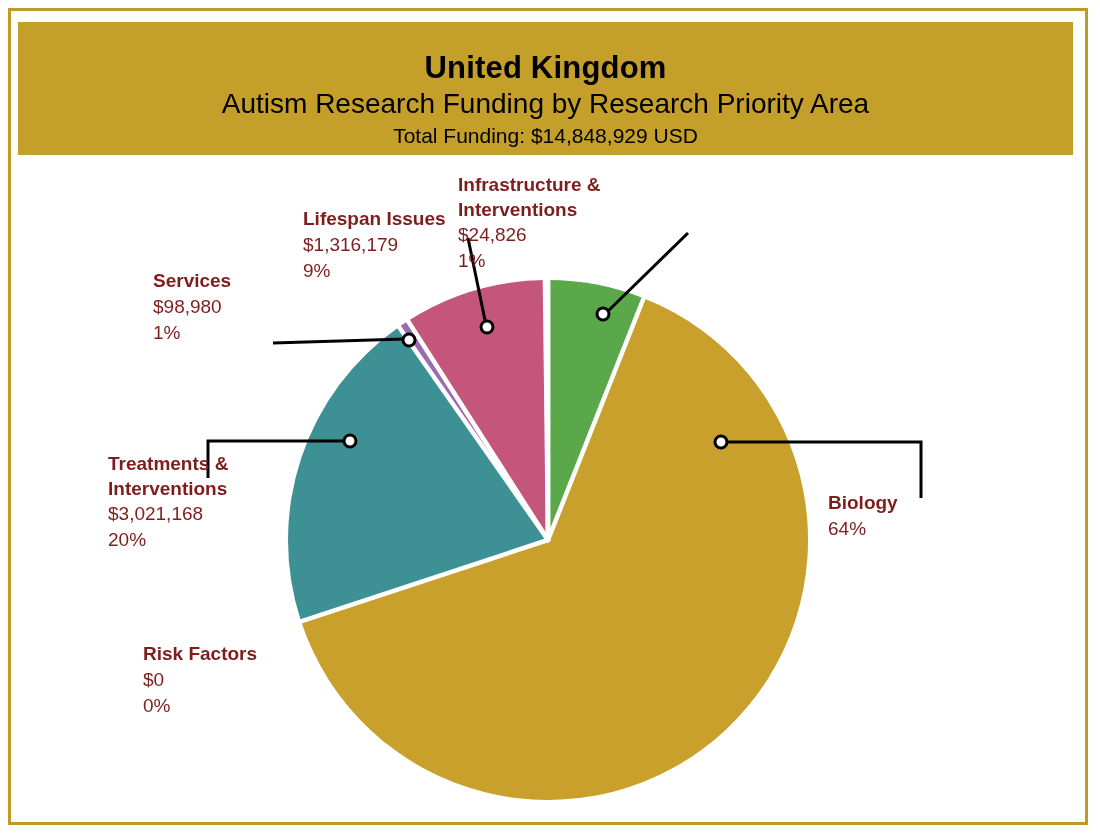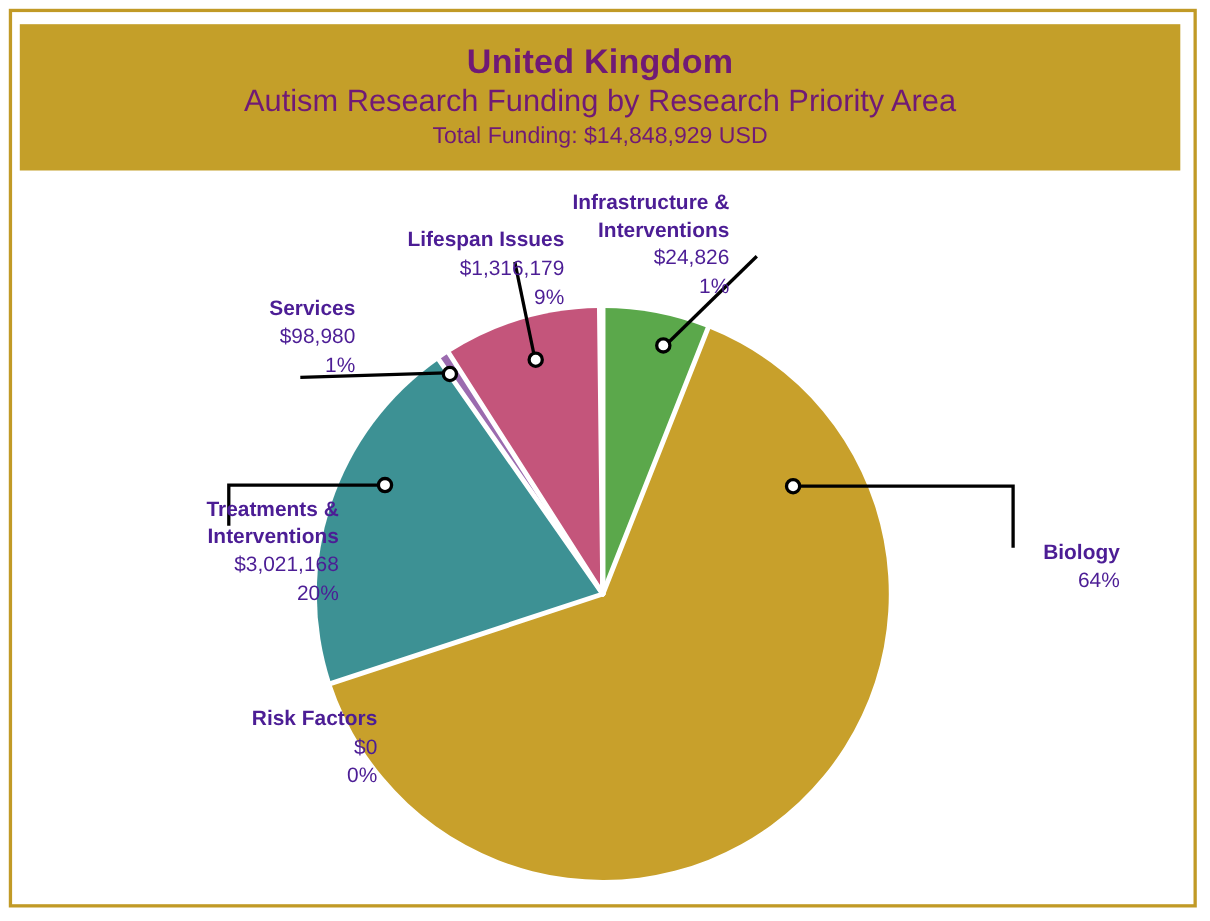--- a/index.html
+++ b/index.html
@@ -28,24 +28,24 @@
     pointer-events: none;
   }
   
   #header-banner {
     position: absolute;
     left: 18px;
     top: 22px;
     width: 1055px;
     height: 133px;
     background: #C49F29;
-    color: #701a75;
+    color: #000000;
     text-align: center;
     box-sizing: border-box;
-    padding-top: 14px;
+    padding-top: 26px;
   }
   #header-title {
     font-size: 31px;
     font-weight: bold;
     line-height: 40px;
     letter-spacing: 0.2px;
   }
   #header-subtitle {
     font-size: 28px;
     font-weight: normal;
@@ -67,22 +67,22 @@
   }
   #pie-svg {
     position: absolute;
     left: 0;
     top: 0;
   }
 
   
   .pie-label {
     position: absolute;
-    text-align: right;
-    color: #4c1d95;
+    text-align: left;
+    color: #7f1d1d;
     line-height: 26px;
     white-space: nowrap;
   }
   .pie-label .lbl-name {
     font-size: 19px;
     font-weight: bold;
     display: block;
   }
   .pie-label .lbl-value {
     font-size: 19px;
@@ -154,21 +154,21 @@
         <circle cx="332" cy="283" r="6"></circle>
       </g>
     </svg>
 
     <div class="pie-label" style="left:135px; top:110px; width:170px;">
       <span class="lbl-name">Services</span>
       <span class="lbl-value">$98,980</span>
       <span class="lbl-pct">1%</span>
     </div>
 
-    <div class="pie-label" style="left:275px; top:48px; width:220px;">
+    <div class="pie-label" style="left:285px; top:48px; width:220px;">
       <span class="lbl-name">Lifespan Issues</span>
       <span class="lbl-value">$1,316,179</span>
       <span class="lbl-pct">9%</span>
     </div>
 
     <div class="pie-label lbl-two-line" style="left:440px; top:14px; width:205px;">
       <span class="lbl-name">Infrastructure &amp;</span>
       <span class="lbl-name">Interventions</span>
       <span class="lbl-value">$24,826</span>
       <span class="lbl-pct">1%</span>

